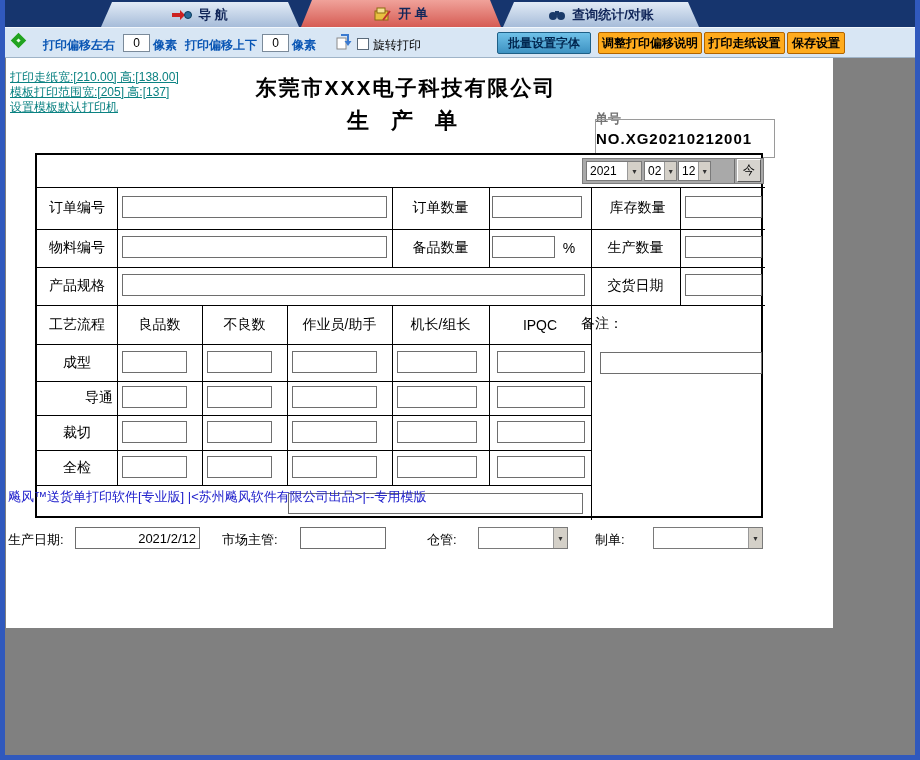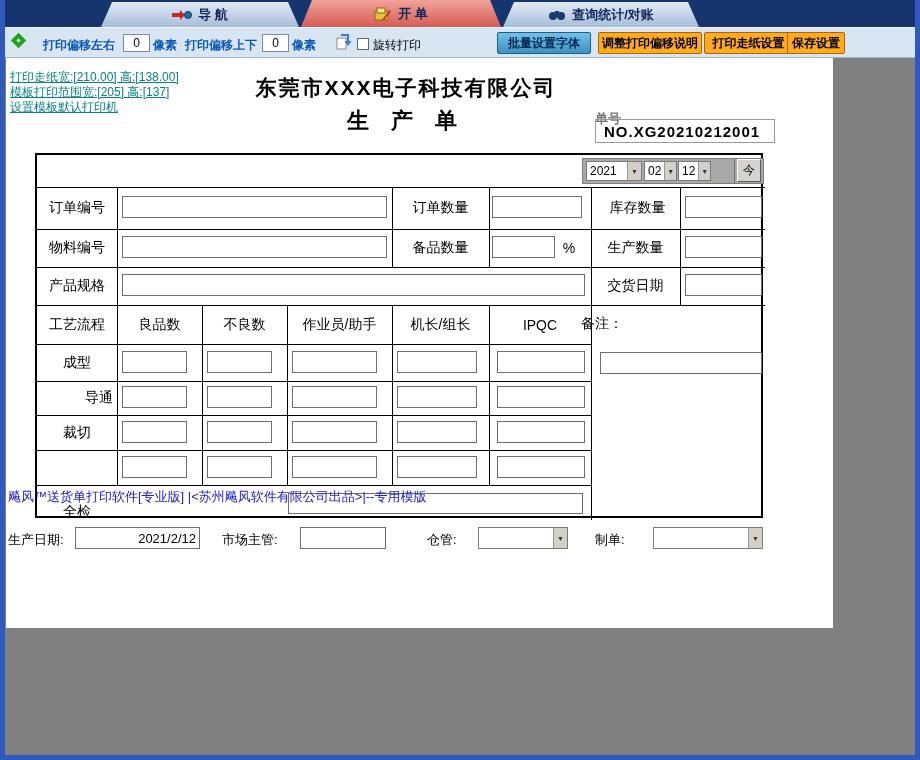--- a/index.html
+++ b/index.html
@@ -37,21 +37,21 @@
   .btn { position:absolute; height:22px; display:flex; align-items:center; justify-content:center; font-size:12px; font-weight:bold; border-radius:2px; cursor:pointer; white-space:nowrap; }
   .btn-blue { background:linear-gradient(180deg,#6fc1e8,#3d92c2); border:1px solid #1e5f86; color:#00264f; }
   .btn-orange { background:#ffab1d; border:1px solid #b06400; color:#000; }
 
   
   .document { position:absolute; left:1px; top:58px; width:827px; height:570px; background:#fff; }
   .doc-link { position:absolute; font-size:12px; color:#0b8282; text-decoration:underline; white-space:nowrap; cursor:pointer; }
   .company { position:absolute; left:120px; top:16px; width:560px; text-align:center; font-size:21px; font-weight:bold; letter-spacing:2px; color:#000; }
   .formtitle { position:absolute; left:120px; top:48px; width:560px; text-align:center; font-size:22px; font-weight:bold; letter-spacing:8px; color:#000; }
   .danhao { position:absolute; left:589px; top:52px; font-size:13px; font-weight:bold; color:#737373; }
-  .nobox { position:absolute; left:589px; top:61px; width:180px; height:24px; border:1px solid #9a9a9a; font-size:15px; font-weight:bold; letter-spacing:1px; display:flex; align-items:center; padding-left:8px; color:#000; }
+  .nobox { position:absolute; left:589px; top:61px; width:180px; height:39px; border:1px solid #9a9a9a; font-size:15px; font-weight:bold; letter-spacing:1px; display:flex; align-items:center; padding-left:0; color:#000; }
 
   
   .maintable { position:absolute; left:29px; top:95px; width:728px; height:365px; border:2px solid #000; background:#fff; }
   .hline { position:absolute; height:1px; background:#000; }
   .vline { position:absolute; width:1px; background:#000; }
   .cell { position:absolute; display:flex; align-items:center; justify-content:center; font-size:14px; color:#000; white-space:nowrap; }
   .tinput { position:absolute; height:22px; border:1px solid #6e6e6e; background:#fff; font-size:12px; padding:0 3px; }
   .tinput-c { text-align:center; }
 
   .datebar { position:absolute; left:545px; top:3px; width:182px; height:26px; background:#a9a9a9; border:1px solid #7e7e7e; }
@@ -114,21 +114,21 @@
     </svg>
     <span class="checkbox" style="left:352px;top:10px;"></span>
     <span class="cblabel" style="left:368px;top:9px;">旋转打印</span>
 
     <div class="btn btn-blue" style="left:492px;top:4px;width:94px;">
       <span>批量设置字体</span>
     </div>
     <div class="btn btn-orange" style="left:593px;top:4px;width:104px;">
       <span>调整打印偏移说明</span>
     </div>
-    <div class="btn btn-orange" style="left:699px;top:4px;width:89px;">
+    <div class="btn btn-orange" style="left:699px;top:4px;width:81px;">
       <span>打印走纸设置</span>
     </div>
     <div class="btn btn-orange" style="left:782px;top:4px;width:58px;">
       <span>保存设置</span>
     </div>
   </div>
 
   <div class="document">
 
     <span class="doc-link" style="left:4px;top:11px;">打印走纸宽:[210.00] 高:[138.00]</span>
@@ -220,21 +220,21 @@
       <input class="tinput" style="left: 360px; top: 231px; width: 80px;">
       <input class="tinput" style="left: 460px; top: 231px; width: 88px;">
 
       <div class="cell" style="left:0;top:260px;width:80px;height:35px;">裁切</div>
       <input class="tinput" style="left: 85px; top: 266px; width: 65px;">
       <input class="tinput" style="left: 170px; top: 266px; width: 65px;">
       <input class="tinput" style="left: 255px; top: 266px; width: 85px;">
       <input class="tinput" style="left: 360px; top: 266px; width: 80px;">
       <input class="tinput" style="left: 460px; top: 266px; width: 88px;">
 
-      <div class="cell" style="left:0;top:295px;width:80px;height:35px;margin-top:44px;">全检</div>
+      <div class="cell" style="left:0;top:295px;width:80px;height:35px;">全检</div>
       <input class="tinput" style="left: 85px; top: 301px; width: 65px;">
       <input class="tinput" style="left: 170px; top: 301px; width: 65px;">
       <input class="tinput" style="left: 255px; top: 301px; width: 85px;">
       <input class="tinput" style="left: 360px; top: 301px; width: 80px;">
       <input class="tinput" style="left: 460px; top: 301px; width: 88px;">
 
       <input class="tinput" style="left: 251px; top: 338px; width: 295px; height: 21px;">
     </div>
 
     <div class="watermark">飚风™送货单打印软件[专业版] |&lt;苏州飚风软件有限公司出品&gt;|--专用模版</div>

